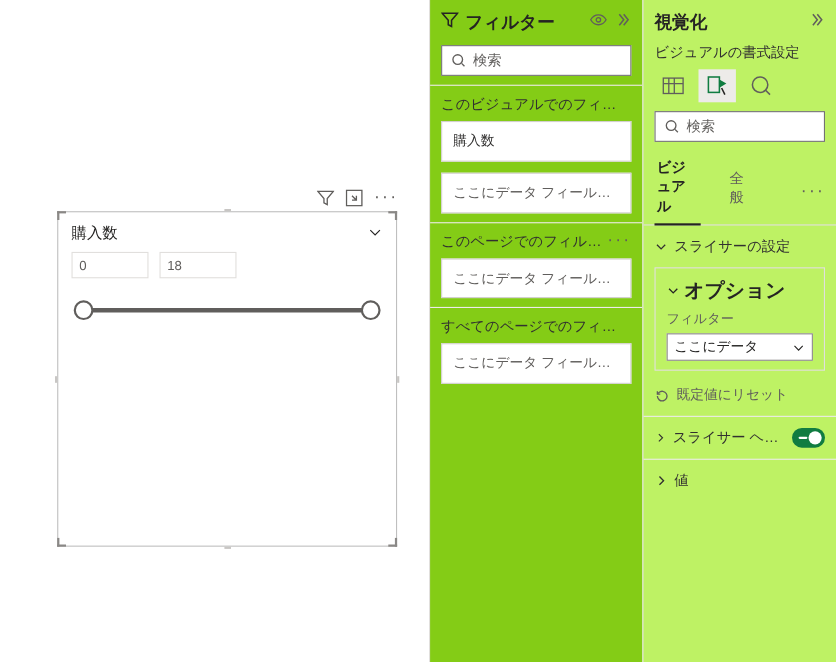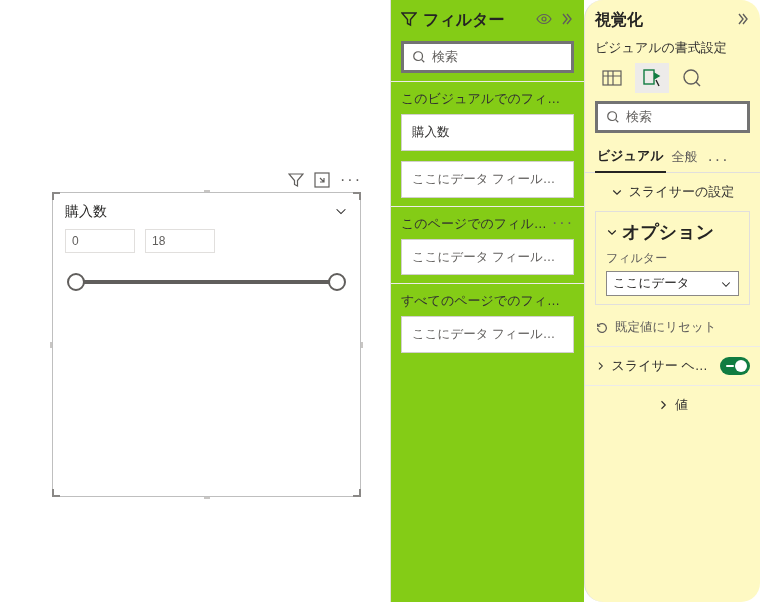--- a/index.html
+++ b/index.html
@@ -28,47 +28,47 @@
     .chev { color:#605e5c; }
     .inputs { display:flex; gap:10px; padding:4px 12px 10px; }
     .ninp { width:70px; height:24px; border:1px solid #e1dfdd; font-size:12px; padding:0 6px; color:#605e5c; }
     .slider { position:relative; height:40px; margin:6px 14px; }
     .track { position:absolute; left:7px; right:7px; top:11px; height:4px; background:#605e5c; border-radius:2px; }
     .thumb { position:absolute; top:4px; width:18px; height:18px; border:2px solid #605e5c; border-radius:50%; background:#fff; }
     .thumb.l { left:0; } .thumb.r { right:0; }
 
     
     .panel { border-left:1px solid #e1dfdd; background:#84cc16; display:flex; flex-direction:column; }
-    .filters { width:194px; } .viz { width:176px; background:#fef9c3;border-radius:19px; }
+    .filters { width:194px; } .viz { width:176px; background:#bef264; }
 
     .phdr { display:flex; align-items:center; padding:10px 10px 8px; gap:6px; font-size:16px; font-weight:600; }
     .phdr .sp { flex:1; }
     .phdr svg { width:16px; height:16px; }
     .eye { color:#605e5c; }
 
-    .search { margin:2px 10px 8px; display:flex; align-items:center; gap:6px; border:3px solid #737373; background:#fff; padding:4px 8px; font-size:13px; color:#605e5c; }
+    .search { margin:2px 10px 8px; display:flex; align-items:center; gap:6px; border:1px solid #737373; background:#fff; padding:4px 8px; font-size:13px; color:#605e5c; }
     .search svg { width:14px; height:14px; }
 
     .fsec { padding:8px 10px; border-top:1px solid #edebe9; }
     .flbl { font-size:13px; color:#323130; margin-bottom:6px; display:flex; }
     .flbl .sp{flex:1;} .flbl .ell{ overflow:hidden; text-overflow:ellipsis; white-space:nowrap; max-width:160px;}
     .fcard { border:1px solid #d2d0ce; background:#fff; padding:8px 10px; font-size:12.5px; color:#323130; line-height:1.5; overflow:hidden; text-overflow:ellipsis; white-space:nowrap;}
     .fcard .sub{ color:#605e5c; }
 
     .sub2 { font-size:13px; color:#323130; padding:0 10px 6px; }
     .ibtns { display:flex; gap:6px; padding:0 10px 6px; }
     .ibtn { width:34px; height:30px; display:flex; align-items:center; justify-content:center; border:1px solid transparent; }
     .ibtn.active { background:#edebe9; }
     .ibtn svg { width:22px; height:22px; }
 
-    .tabs { display:flex; gap:4px; padding:6px 10px 0; font-size:13px; align-items:center; border-bottom:1px solid #e1dfdd;}
+    .tabs { display:flex; gap:24px; padding:6px 10px 0; font-size:13px; align-items:center; border-bottom:1px solid #e1dfdd;}
     .tab { padding:0 2px 6px; color:#605e5c; cursor:pointer; }
     .tab.active { color:#252423; font-weight:600; border-bottom:2px solid #252423; margin-bottom:-1px;}
 
-    .srow { display:flex; align-items:center; padding:10px 10px; font-size:13px; gap:6px; color:#323130;justify-content:center; }
+    .srow { display:flex; align-items:center; padding:10px 10px; font-size:13px; gap:6px; color:#323130; }
     .srow .sp{flex:1;} .srow.border{border-top:1px solid #edebe9;}
     .srow .lbl{ overflow:hidden; text-overflow:ellipsis; white-space:nowrap;}
 
     .opt { margin:0 10px 8px; border:1px solid #e1dfdd; padding:8px 10px; }
     .opt h4{ font-size:18px; font-weight:600; margin-bottom:6px; display:flex; align-items:center; gap:4px;}
     .opt .olbl{ font-size:12px; color:#605e5c; margin-bottom:4px;}
     .sel { display:flex; align-items:center; justify-content:space-between; border:1px solid #8a8886; padding:3px 6px; font-size:12.5px; background:#fff;}
 
     .reset { display:flex; align-items:center; gap:6px; padding:6px 10px 10px; font-size:12.5px; color:#605e5c;text-align:center; }
     .reset svg{width:14px;height:14px;}

